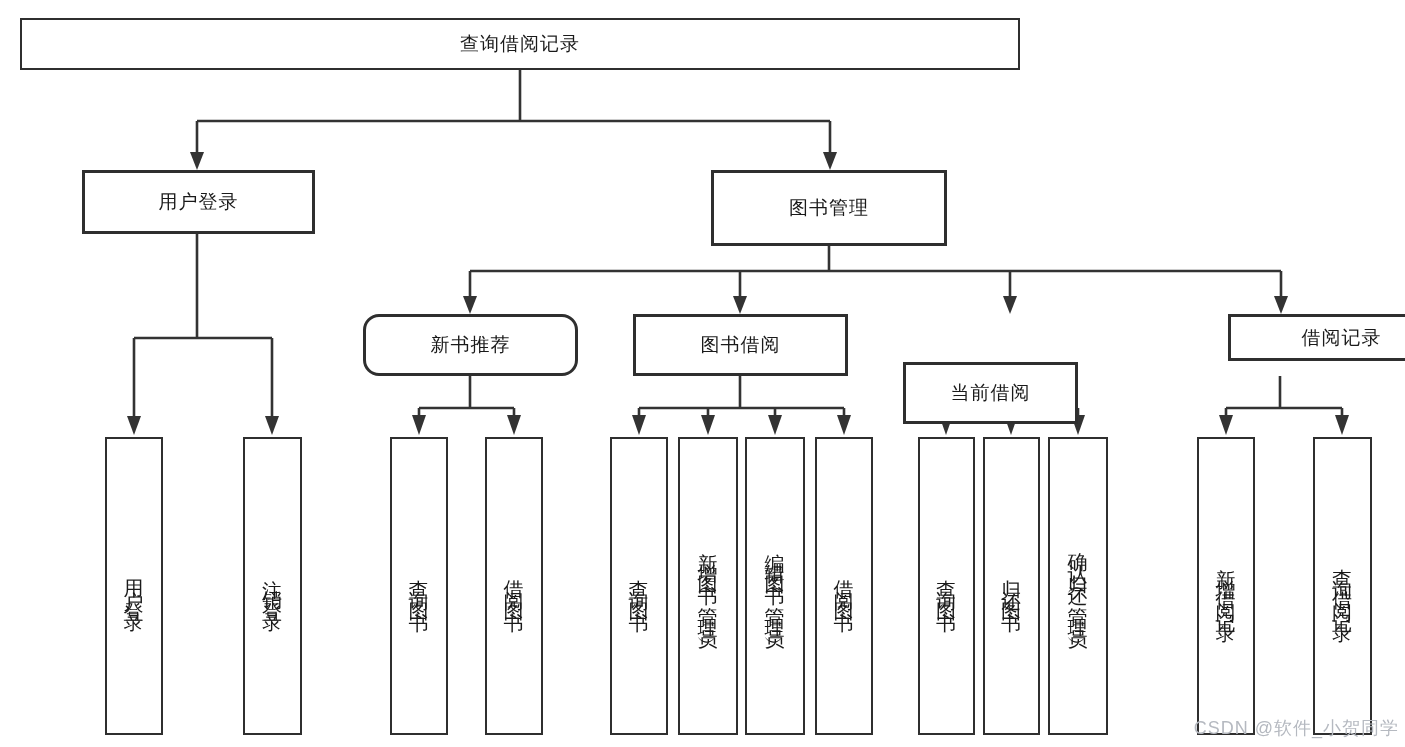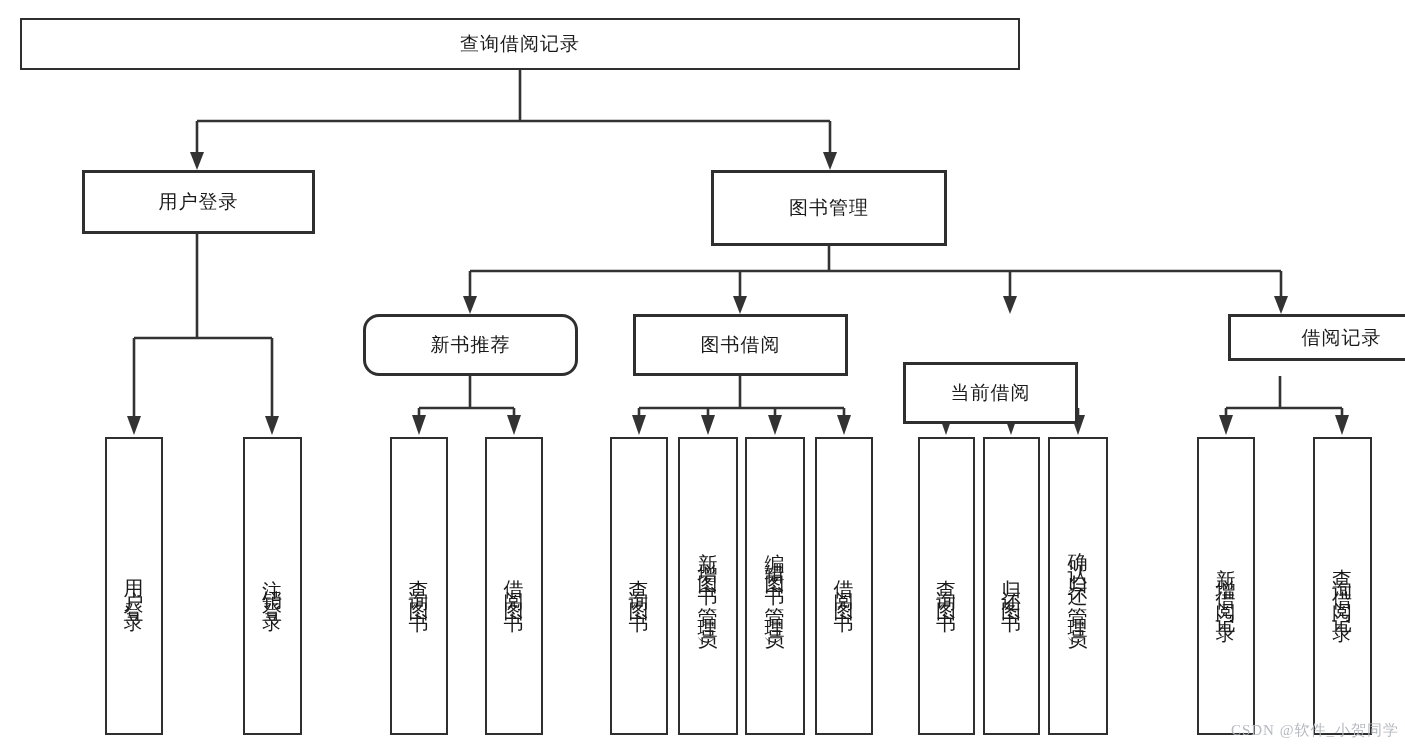--- a/index.html
+++ b/index.html
@@ -57,26 +57,25 @@
     text-orientation:mixed;
     font-size:20px;
     letter-spacing:11px;
     border-width:2.5px;
     line-height:1;
   }
   .watermark{
     position:absolute;
     right:6px;
     bottom:7px;
-    font-size:15px;
+    font-size:18px;
     letter-spacing:1px;
     color:var(--watermark);
     z-index:5;
     white-space:nowrap;
-    font-family:Liberation Serif, serif;
   }
 </style>
 </head>
 <body>
 
 <div class="canvas">
 
   <svg class="wires" viewBox="0 0 1405 747" xmlns="http://www.w3.org/2000/svg">
 
     <path d="M520 70 L520 121 M197 121 L830 121 M197 121 L197 153 M830 121 L830 153"></path>

